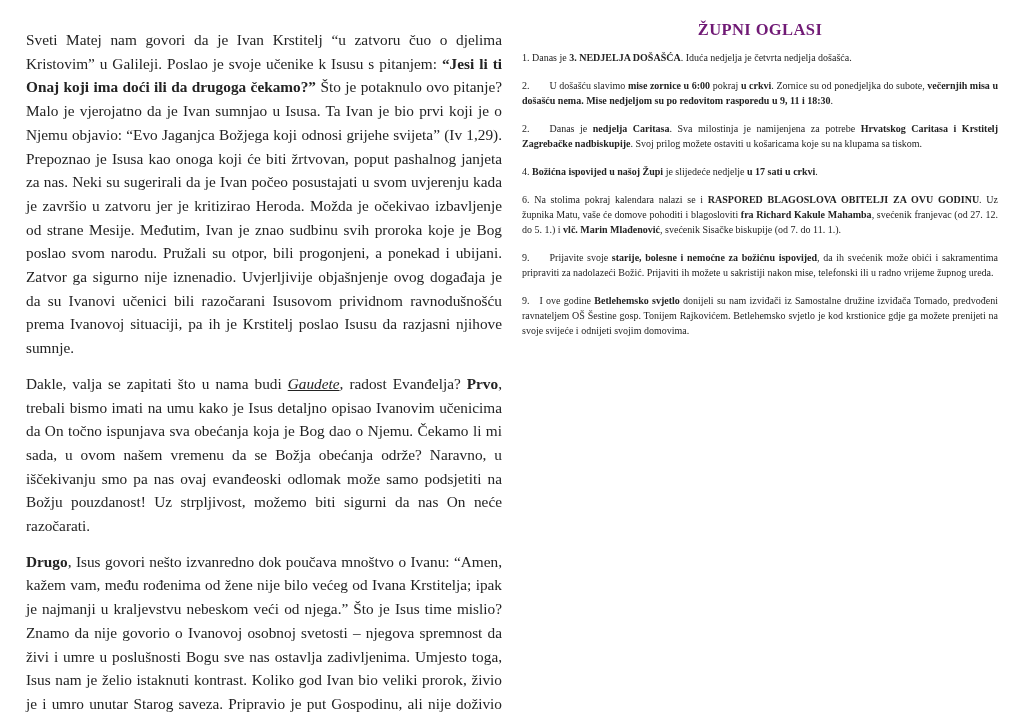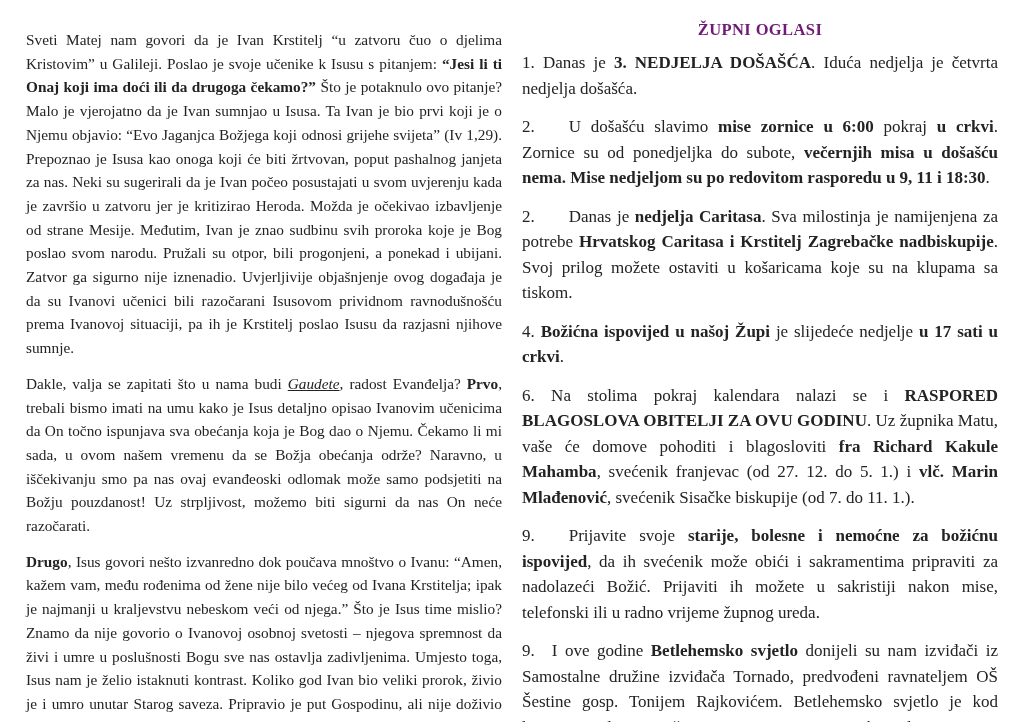--- a/index.html
+++ b/index.html
@@ -44,21 +44,21 @@
   p.para {
     margin: 0 0 12px 0;
     text-align: justify;
     font-size: 15.3px;
     line-height: 1.55;
     color: #232323;
     -webkit-hyphens: none;
     hyphens: none;
   }
   .col-right p.para {
-    font-size: 17px;
+    font-size: 10px;
     line-height: 1.5;
     margin-bottom: 13px;
   }
   .b { font-weight: bold; }
   .i { font-style: italic; text-decoration: underline; }
 </style>
 </head>
 <body>
 
 <div class="page">

